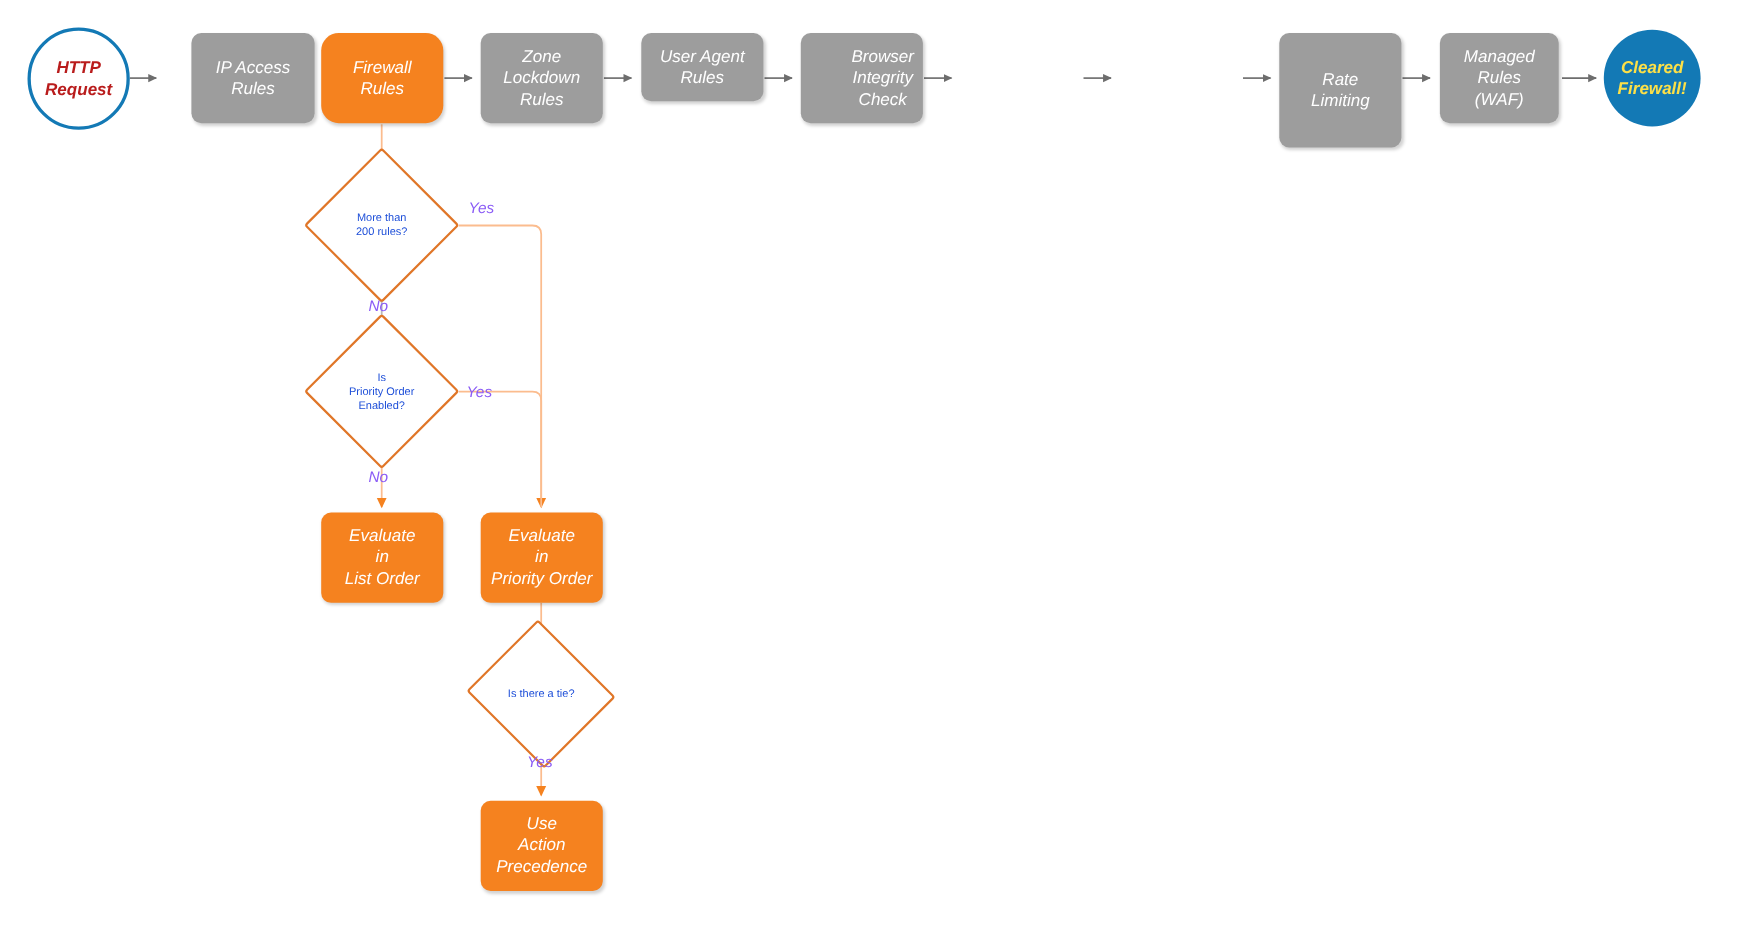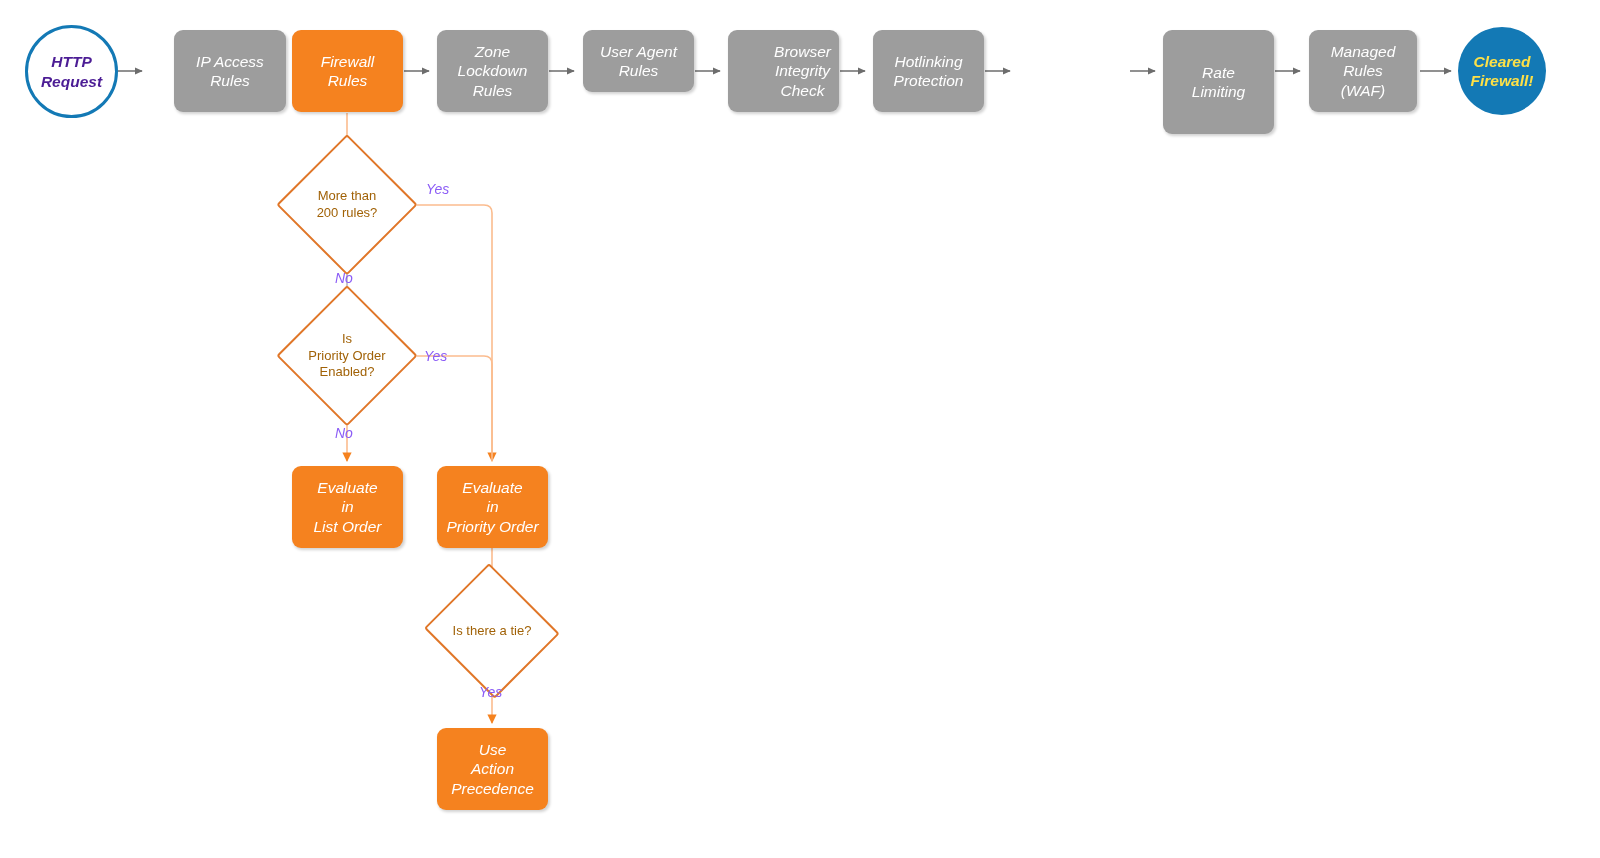--- a/index.html
+++ b/index.html
@@ -50,21 +50,21 @@
 
   .terminal {
     border-radius: 50%;
     font-style: italic;
     font-weight: bold;
     font-size: 15.5px;
   }
   .terminal.start {
     background: #ffffff;
     border: 3.5px solid #1379b5;
-    color: #4c1d95;
+    color: #b91c1c;
   }
   .terminal.end {
     background: #1379b5;
     color: #fde047;
   }
 
   
   .decision {
     background: transparent;
   }
@@ -76,22 +76,22 @@
     height: 70.7%;
     transform: translate(-50%,-50%) rotate(45deg);
     border: 2px solid #e07628;
     border-radius: 3px;
     background: #ffffff;
     box-sizing: border-box;
   }
   .decision .dia-text {
     position: relative;
     z-index: 2;
-    font-size: 13px;
-    color: #a16207;
+    font-size: 10px;
+    color: #1d4ed8;
     line-height: 1.3;
     white-space: pre-line;
   }
 
   
   .edge-label {
     position: absolute;
     font-style: italic;
     font-size: 14px;
     color: #8b5cf6;
@@ -143,36 +143,34 @@
 
     <path d="M492,678 L492,723" stroke="#fbbc8e" stroke-width="1.6" fill="none" marker-end="url(#ah-orange)"></path>
   </svg>
 
   <div class="node terminal start" style="left:25px; top:25px; width:93px; height:93px;">HTTP
 Request</div>
 
   <div class="node proc gray" style="left:146px; top:30px; width:112px; height:82px;margin-left:28px;">IP Access
 Rules</div>
 
-  <div class="node proc orange" style="left:292px; top:30px; width:111px; height:82px;">Firewall
+  <div class="node proc orange" style="left:292px; top:30px; width:111px; height:82px;border-radius:16px;">Firewall
 Rules</div>
 
   <div class="node proc gray" style="left:437px; top:30px; width:111px; height:82px;">Zone
 Lockdown
 Rules</div>
 
   <div class="node proc gray" style="left:583px; top:30px; width:111px; height:62px;">User Agent
 Rules</div>
 
   <div class="node proc gray" style="left:728px; top:30px; width:111px; height:82px;padding-left:38px;">Browser
 Integrity
 Check</div>
 
-  <div class="node proc gray" style="left:873px; top:30px; width:111px; height:82px;">Hotlinking
-Protection</div>
 
 
   <div class="node proc gray" style="left:1163px; top:30px; width:111px; height:104px;">Rate
 Limiting</div>
 
   <div class="node proc gray" style="left:1309px; top:30px; width:108px; height:82px;">Managed
 Rules
 (WAF)</div>
 
   <div class="node terminal end" style="left:1458px; top:27px; width:88px; height:88px;">Cleared

